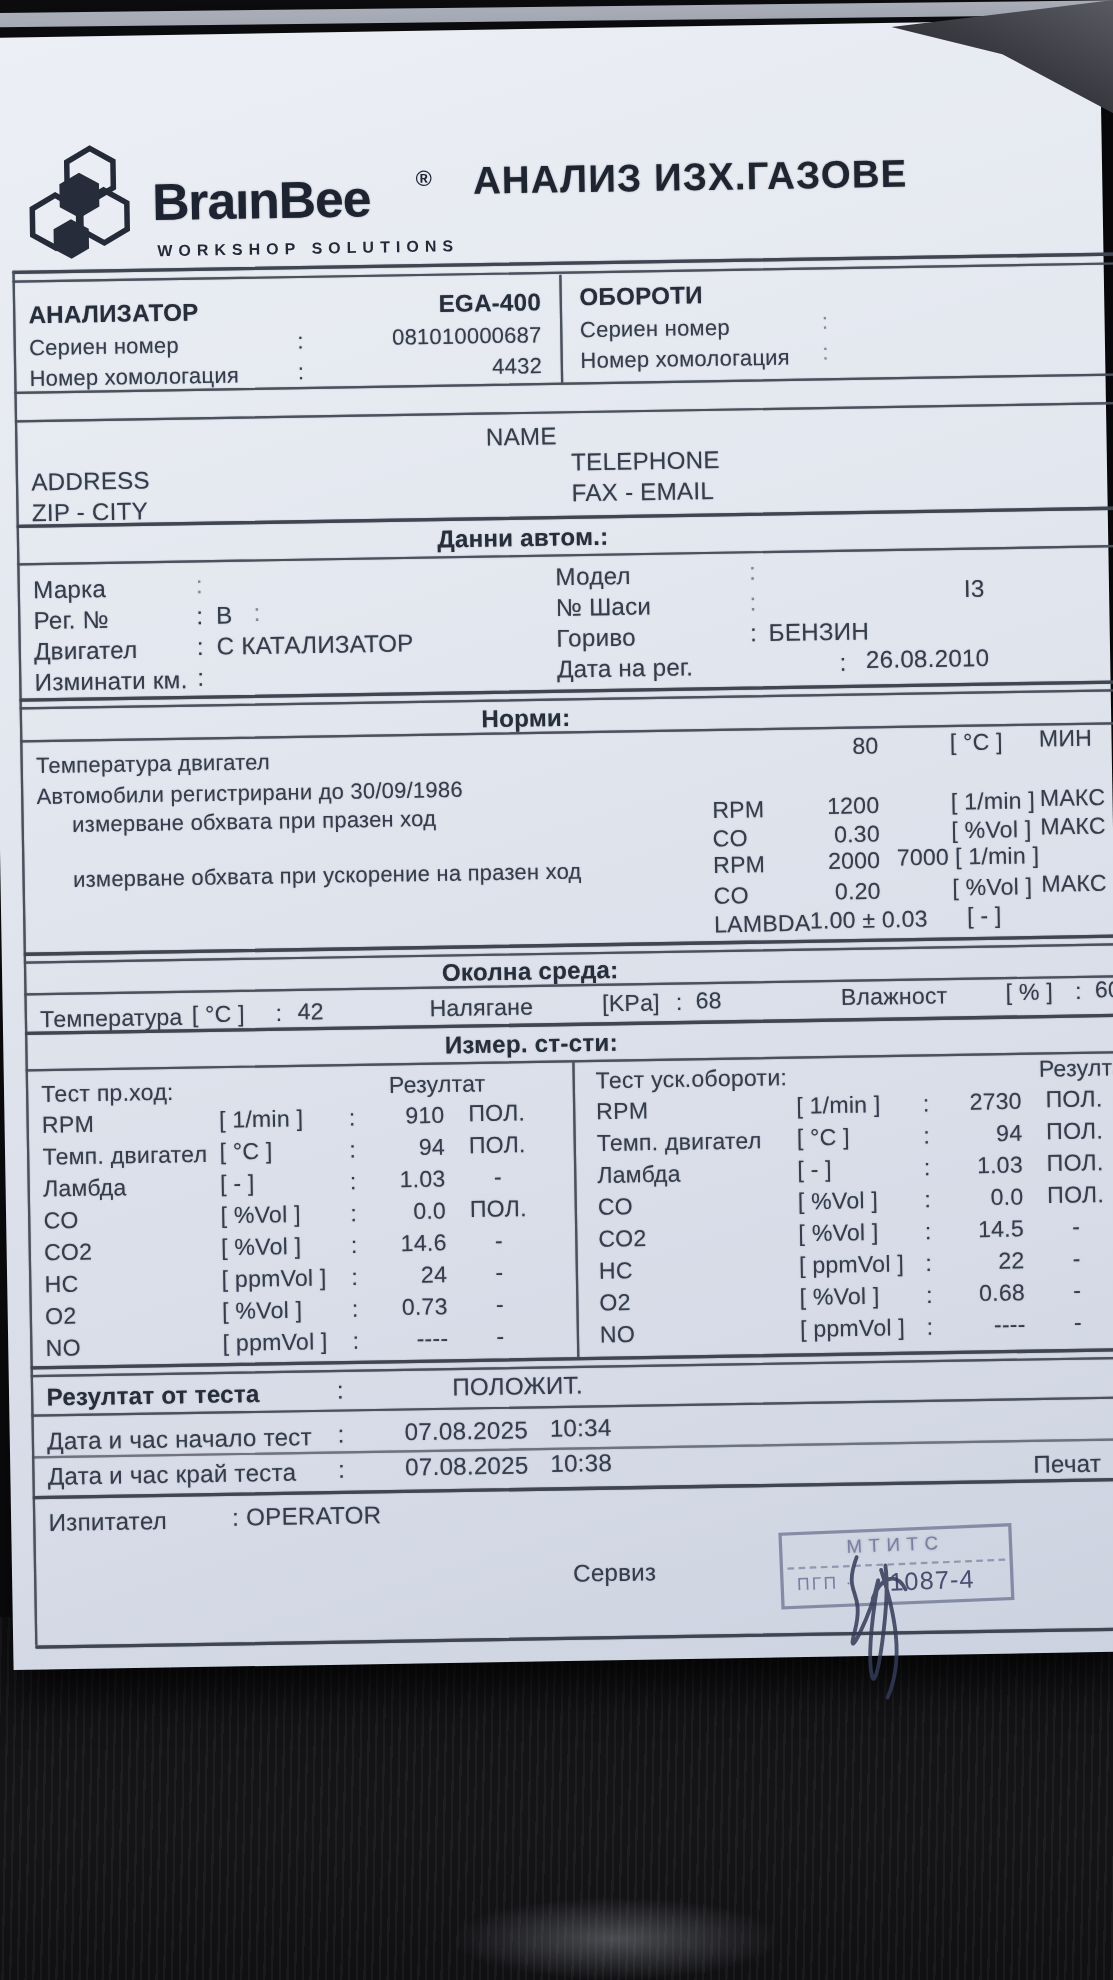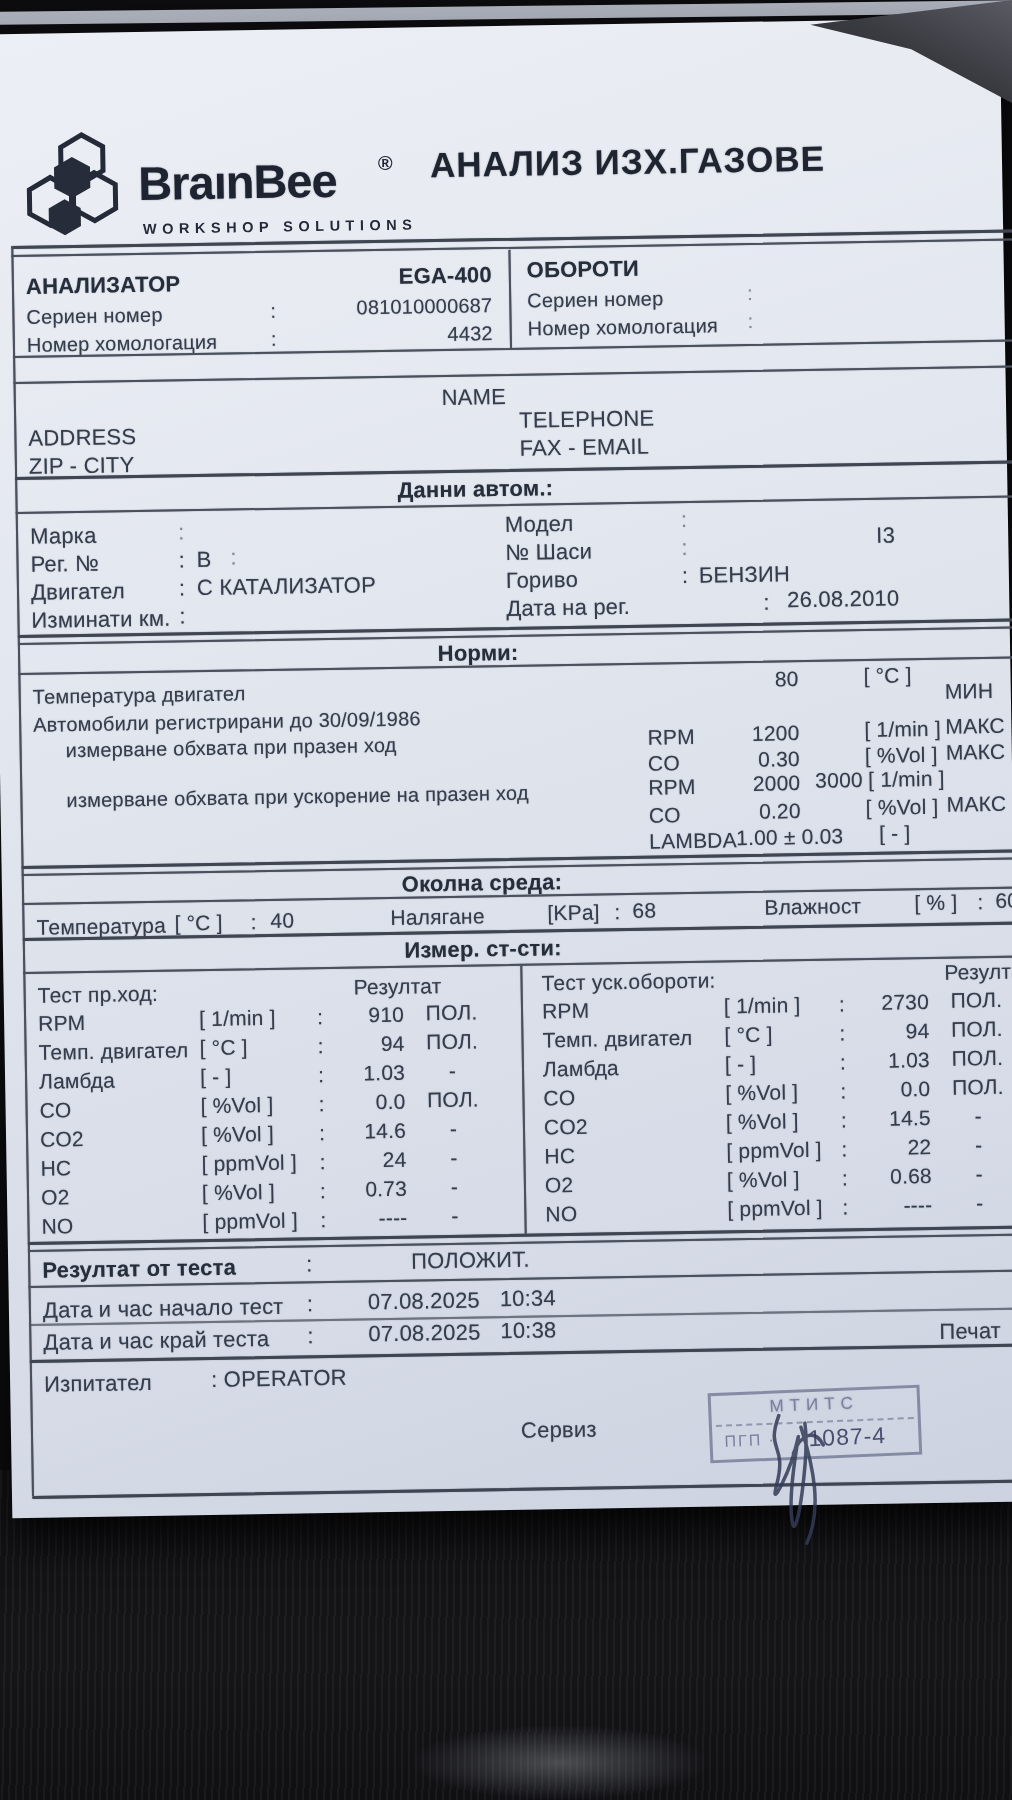--- a/index.html
+++ b/index.html
@@ -134,59 +134,59 @@
     <span class="t s22" style="left:790px;top:566px">26.08.2010</span>
 
     <div class="rule th" style="top:601px"></div>
     <div class="rule" style="top:609px"></div>
     <span class="t b s22 c" style="left:0;top:614px;width:960px">Норми:</span>
     <div class="rule" style="top:639px"></div>
 
     <span class="t s20" style="left:34px;top:652px">Температура двигател</span>
     <span class="t r" style="left:690px;top:646px;width:110px">80</span>
     <span class="t" style="left:865px;top:644px">[ °C ]</span>
-    <span class="t" style="left:946px;top:661px">МИН</span>
+    <span class="t" style="left:946px;top:642px">МИН</span>
 
     <span class="t s20" style="left:34px;top:680px">Автомобили регистрирани до 30/09/1986</span>
 
     <span class="t s20" style="left:66px;top:706px">измерване обхвата при празен ход</span>
     <span class="t" style="left:648px;top:702px">RPM</span>
     <span class="t r" style="left:690px;top:700px;width:110px">1200</span>
     <span class="t" style="left:865px;top:698px">[ 1/min ]</span>
     <span class="t" style="left:946px;top:696px">МАКС</span>
 
     <span class="t" style="left:648px;top:728px">CO</span>
     <span class="t r" style="left:690px;top:726px;width:110px">0.30</span>
     <span class="t" style="left:865px;top:724px">[ %Vol ]</span>
     <span class="t" style="left:946px;top:722px">МАКС</span>
 
     <span class="t s20" style="left:66px;top:756px">измерване обхвата при ускорение на празен ход</span>
     <span class="t" style="left:648px;top:752px">RPM</span>
     <span class="t r" style="left:690px;top:750px;width:110px">2000</span>
-    <span class="t" style="left:815px;top:748px">3000</span>
+    <span class="t" style="left:815px;top:748px">7000</span>
     <span class="t" style="left:868px;top:748px">[ 1/min ]</span>
 
     <span class="t" style="left:648px;top:780px">CO</span>
     <span class="t r" style="left:690px;top:778px;width:110px">0.20</span>
     <span class="t" style="left:865px;top:776px">[ %Vol ]</span>
     <span class="t" style="left:946px;top:774px">МАКС</span>
 
     <span class="t" style="left:648px;top:806px">LAMBDA</span>
     <span class="t" style="left:735px;top:804px">1.00 ± 0.03</span>
     <span class="t" style="left:878px;top:802px">[ - ]</span>
 
     <div class="rule th" style="top:832px"></div>
     <div class="rule" style="top:840px"></div>
     <span class="t b s22 c" style="left:0;top:844px;width:960px">Околна среда:</span>
     <div class="rule" style="top:869px"></div>
 
     <span class="t" style="left:34px;top:882px">Температура</span>
     <span class="t" style="left:172px;top:880px">[ °C ]</span>
     <span class="t" style="left:248px;top:880px">:</span>
-    <span class="t" style="left:268px;top:879px">40</span>
+    <span class="t" style="left:268px;top:879px">42</span>
     <span class="t" style="left:388px;top:878px">Налягане</span>
     <span class="t" style="left:545px;top:876px">[KPa]</span>
     <span class="t" style="left:612px;top:876px">:</span>
     <span class="t" style="left:630px;top:875px">68</span>
     <span class="t" style="left:762px;top:874px">Влажност</span>
     <span class="t" style="left:912px;top:872px">[ % ]</span>
     <span class="t" style="left:975px;top:872px">:</span>
     <span class="t" style="left:993px;top:871px">60</span>
 
     <div class="rule th" style="top:904px"></div>

